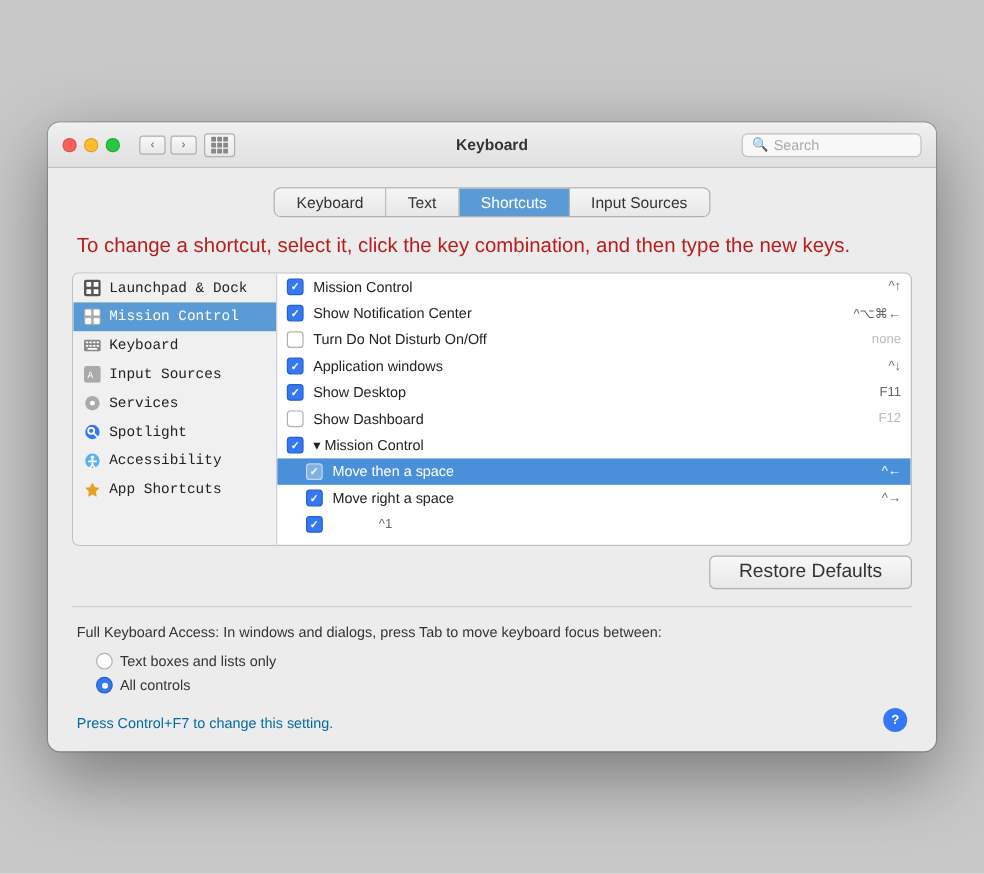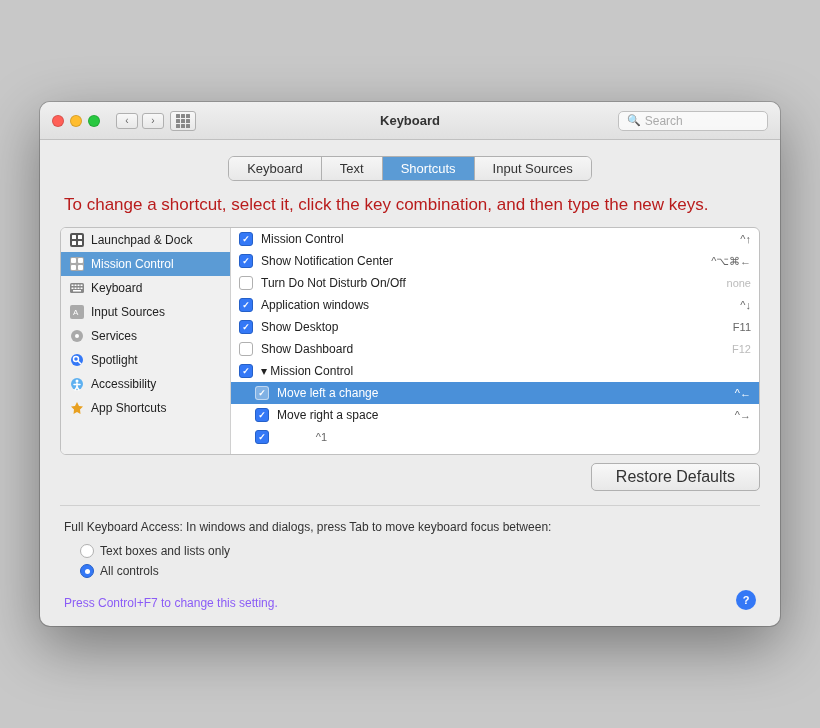--- a/index.html
+++ b/index.html
@@ -155,20 +155,21 @@
       flex-shrink: 0;
     }
     .sidebar-item {
       display: flex;
       align-items: center;
       padding: 4px 8px;
       gap: 6px;
       cursor: pointer;
       font-size: 12px;
       color: #222;
+      font-family: Liberation Mono, monospace;
     }
     .sidebar-item.selected {
       background: #5b9bd5;
       color: white;
     }
     .sidebar-icon {
       width: 16px;
       height: 16px;
       flex-shrink: 0;
       display: flex;
@@ -290,21 +291,21 @@
     }
     .radio-circle.selected::after {
       content: '';
       width: 5px;
       height: 5px;
       border-radius: 50%;
       background: white;
     }
     .fka-note {
       font-size: 12px;
-      color: #8b5cf6;
+      color: #0369a1;
       margin-top: 10px;
     }
     .help-btn {
       width: 20px;
       height: 20px;
       border-radius: 50%;
       background: #3478f6;
       color: white;
       display: flex;
       align-items: center;
@@ -499,21 +500,21 @@
         </div>
 
         <div class="shortcut-row section-header">
           <div class="checkbox checked"></div>
           <span class="shortcut-name">▾ Mission Control</span>
           <span class="shortcut-key"></span>
         </div>
 
         <div class="shortcut-row indent selected">
           <div class="checkbox checked" style="border-color:rgba(255,255,255,0.5); background: rgba(255,255,255,0.3);"></div>
-          <span class="shortcut-name">Move left a change</span>
+          <span class="shortcut-name">Move then a space</span>
           <span class="shortcut-key">^←</span>
         </div>
 
         <div class="shortcut-row indent">
           <div class="checkbox checked"></div>
           <span class="shortcut-name">Move right a space</span>
           <span class="shortcut-key">^→</span>
         </div>
 
         <div class="shortcut-row indent">

